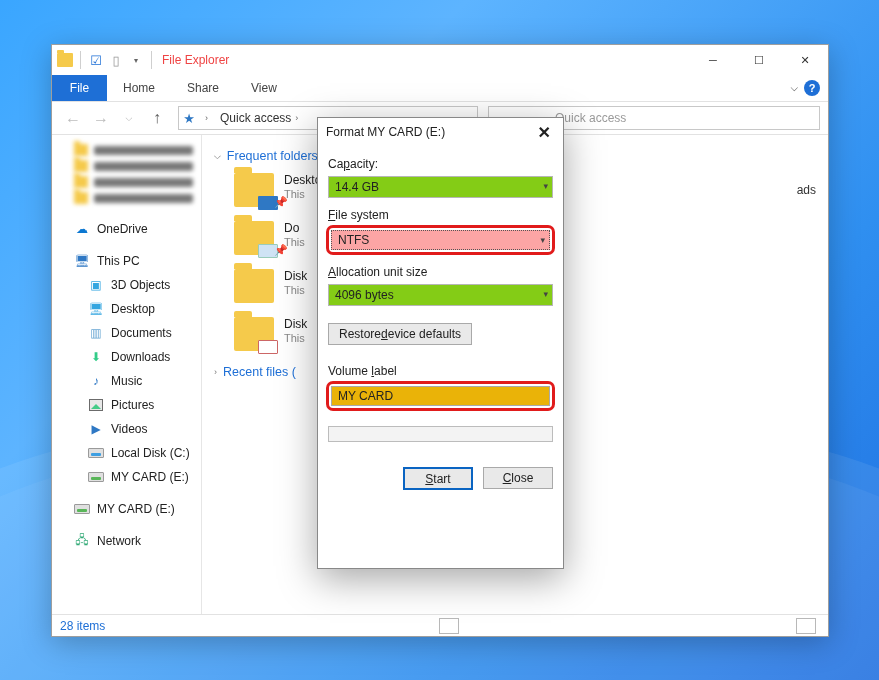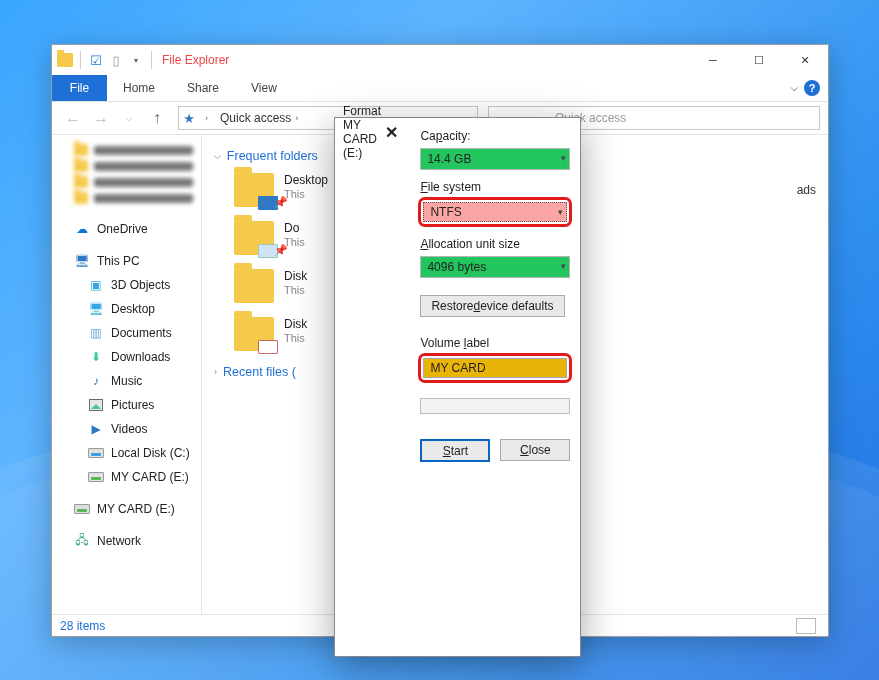--- a/index.html
+++ b/index.html
@@ -94,32 +94,32 @@
   .big-folder .overlay{position:absolute;right:-4px;bottom:-3px;width:20px;height:14px;background:#2f78c4;border-radius:1px;}
   .pin{color:#777;font-size:11px;}
   .tile-txt{font-size:12px;line-height:15px;}
   .tile-sub{color:#888;font-size:11px;}
 
   .statusbar{height:22px;border-top:1px solid #e2e2e2;display:flex;align-items:center;padding:0 8px;color:#1e6fd6;font-size:12px;}
   .statusbar .viewbtn{margin-left:auto;width:20px;height:16px;border:1px solid #b8b8b8;margin-right:4px;}
 
   
   .dialog {
-    position:absolute; left:334px; top:117px; width:247px; height:540px;
+    position:absolute; left:317px; top:117px; width:247px; height:452px;
     background:#fff; border:1px solid #888;
     box-shadow: 0 10px 36px rgba(0,0,0,0.35);
-    display:flex; flex-direction:row; font-size:12px; color:#222;
+    display:flex; flex-direction:column; font-size:12px; color:#222;
   }
   .dlg-title{height:28px;display:flex;align-items:center;padding:0 8px;}
   .dlg-title .x{margin-left:auto;font-size:16px;font-weight:600;cursor:pointer;padding:0 4px;}
   .dlg-body{padding:4px 10px 8px; display:flex;flex-direction:column; gap:3px;}
   .lbl{margin-top:7px;margin-bottom:2px;}
   .lbl .u{text-decoration:underline;}
   .combo{
-    height:22px;border:1px solid #b6b6b6;background:#22c55e;
+    height:22px;border:1px solid #b6b6b6;background:#84cc16;
     display:flex;align-items:center;padding:0 6px;position:relative;font-size:12px;cursor:default;
   }
   .combo .arrow{position:absolute;right:4px;top:4px;font-size:9px;color:#444;}
   .input{height:21px;border:1px solid #a9a9a9;padding:0 6px;display:flex;align-items:center;background:#eab308;}
   .btn{
     height:22px;border:1px solid #a9a9a9;background:#e9e9e9;padding:0 10px;
     display:inline-flex;align-items:center;justify-content:center;font-size:12px;cursor:pointer;
   }
   .btn.primary{border:2px solid #0a64c2;background:#e9e9e9;height:23px;}
   .red-ring{border:3px solid #e11b1b;border-radius:7px;padding:2px;margin:-2px -2px 0 -2px;}

